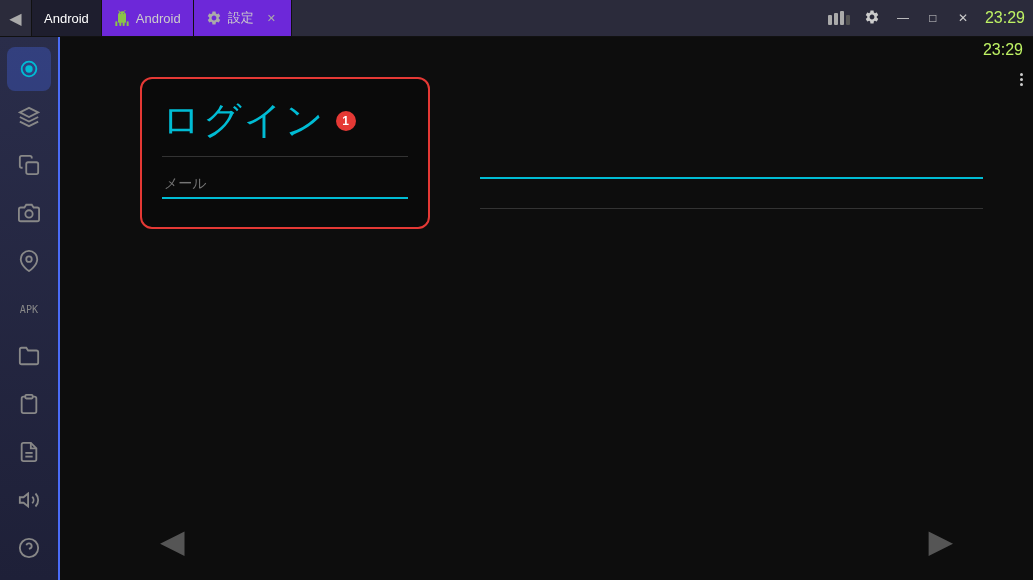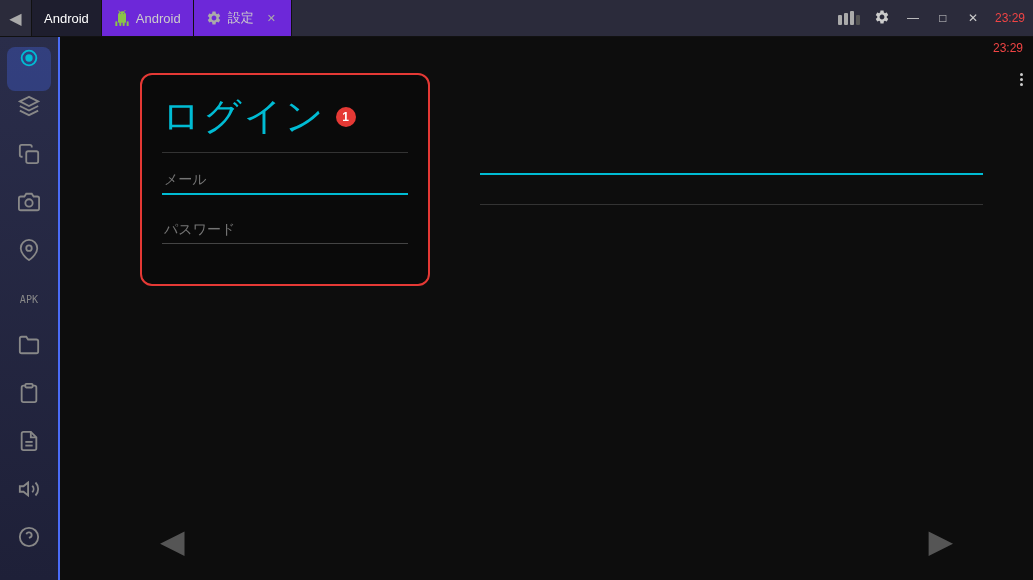--- a/index.html
+++ b/index.html
@@ -71,22 +71,22 @@
       gap: 6px;
     }
     .titlebar-icon-btn {
       color: #bbb;
       font-size: 14px;
       cursor: pointer;
       padding: 2px 5px;
       border-radius: 3px;
     }
     .clock {
-      color: #ef4444;
-      font-size: 12px;
+      color: #bef264;
+      font-size: 16px;
       padding-left: 4px;
     }
 
     
     .main {
       display: flex;
       flex: 1;
       overflow: hidden;
     }
 
@@ -99,20 +99,21 @@
       align-items: center;
       padding: 10px 0;
       gap: 4px;
       flex-shrink: 0;
       border-right: 2px solid #4a6cf7;
     }
     .sidebar-item {
       width: 44px;
       height: 44px;
       display: flex;
+      align-items: center;
       justify-content: center;
       border-radius: 8px;
       cursor: pointer;
       color: #aaa;
       font-size: 18px;
       transition: background 0.2s;
     }
     .sidebar-item.active {
       background: rgba(74,108,247,0.3);
       color: #fff;
@@ -207,21 +208,21 @@
     }
     .login-field {
       background: transparent;
       border: none;
       border-bottom: 1px solid #444;
       color: #ccc;
       font-size: 14px;
       padding: 6px 2px;
       width: 100%;
       outline: none;
-      margin-bottom: 20px;
+      margin-bottom: 8px;
       display: block;
     }
     .login-field.email-focused {
       border-bottom: 2px solid #00bcd4;
     }
 
     
     .nav-arrow {
       position: absolute;
       bottom: 20px;
@@ -401,21 +402,20 @@
 
     <div class="screen-content">
 
       <div class="login-card">
         <div class="login-title-row">
           <div class="login-title">ログイン</div>
           <div class="notification-badge">1</div>
         </div>
         <hr class="login-divider">
         <input class="login-field email-focused" type="email" placeholder="メール" style="">
-        <input class="login-field" type="password" placeholder="パスワード" style="">
       </div>
 
       <div style="
         position: absolute;
         top: 114px;
         left: 420px;
         right: 50px;
         height: 2px;
         background: #00bcd4;
       "></div>

